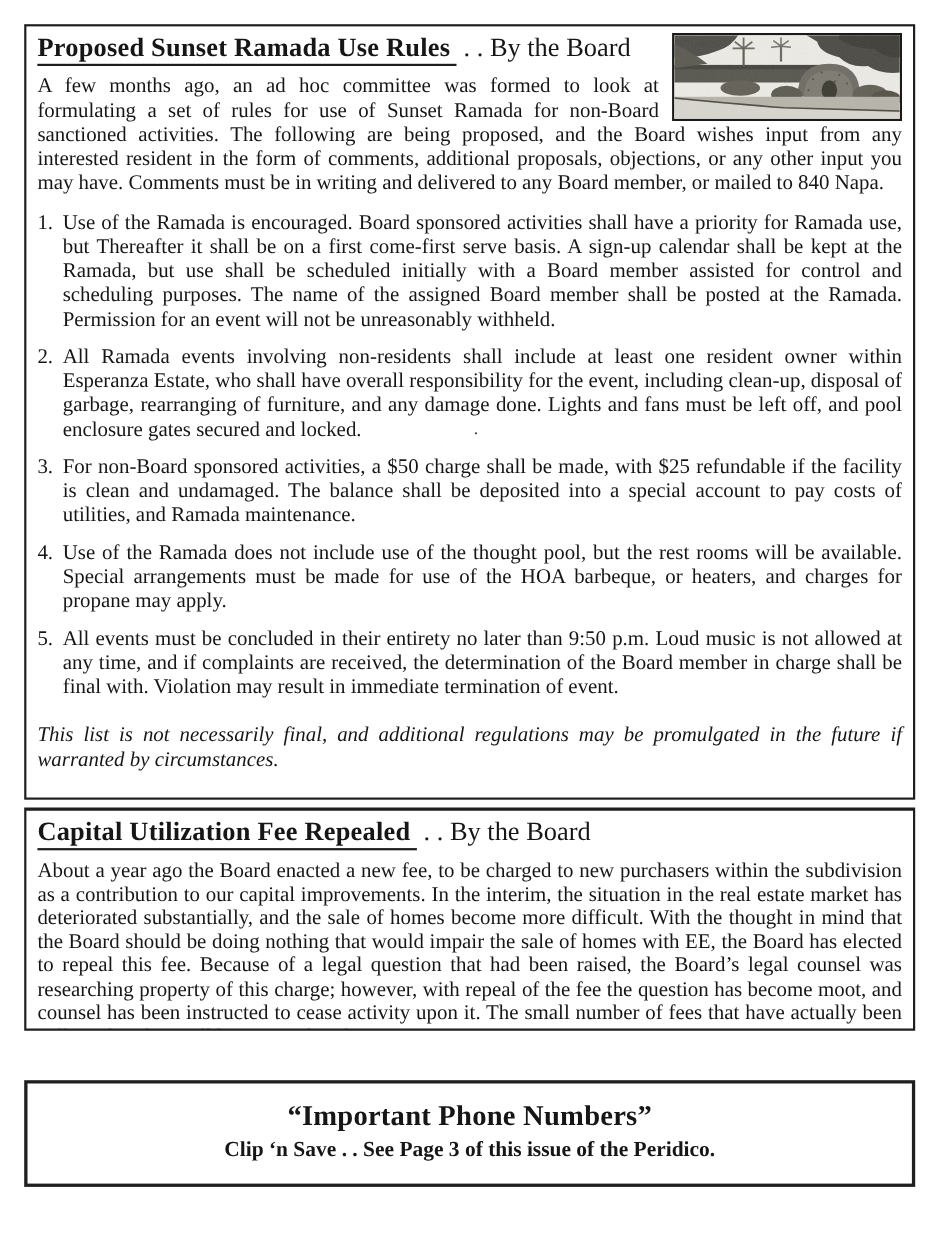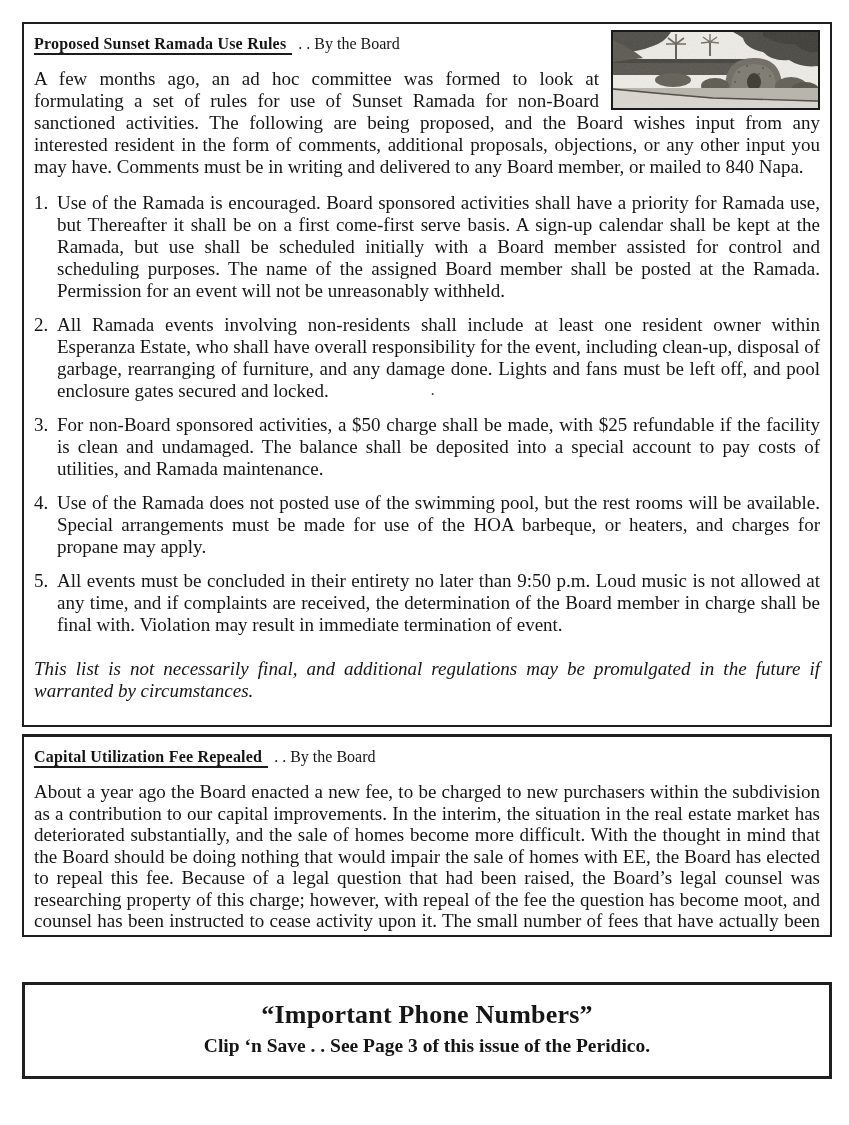--- a/index.html
+++ b/index.html
@@ -20,21 +20,21 @@
     border:2px solid #1f1f1f;
     padding:6px 10px 6px 10px;
     overflow:hidden;
   }
   .box1 { top:22px;  height:705px; }
   .box2 { top:734px; height:203px; border-top-width:3px; }
   .box3 { top:982px; height:97px;  border-width:3px; text-align:center;font-family:Liberation Serif, serif; }
 
   h1.art-title {
     margin:0 0 10px 0;
-    font-size:16px;
+    font-size:24px;
     line-height:28px;
     font-weight:normal;
     white-space:nowrap;
   }
   h1.art-title .title-ul {
     font-weight:bold;
     border-bottom:2px solid #1c1c1c;
     padding:0 6px 1px 0;
     letter-spacing:0.2px;
   }
@@ -145,21 +145,21 @@
   </div>
 
   <h1 class="art-title"><span class="title-ul">Proposed Sunset Ramada Use Rules</span><span class="byline">. . By the Board</span></h1>
 
   <p class="body-text intro">A few months ago, an ad hoc committee was formed to look at formulating a set of rules for use of Sunset Ramada for non-Board sanctioned activities.  The following are being proposed, and the Board wishes input from any interested resident in the form of comments, additional proposals, objections, or any other input you may have.  Comments must be in writing and delivered to any Board member, or mailed to 840 Napa.</p>
 
   <ol class="rules">
     <li class="rule"><span class="num">1.</span><span>Use of the Ramada is encouraged.  Board sponsored activities shall have a priority for Ramada use, but Thereafter it shall be on a first come-first serve basis.  A sign-up calendar shall be kept at the Ramada, but use shall be scheduled initially with a Board member assisted for control and scheduling purposes.  The name of the assigned Board member shall be posted at the Ramada.  Permission for an event will not be unreasonably withheld.</span></li>
     <li class="rule"><span class="num">2.</span><span>All Ramada events involving non-residents shall include at least one resident owner within Esperanza Estate, who shall have overall responsibility for the event, including clean-up, disposal of garbage, rearranging of furniture, and any damage done.  Lights and fans must be left off, and pool enclosure gates secured and locked.</span></li>
     <li class="rule"><span class="num">3.</span><span>For non-Board sponsored activities, a  $50 charge shall be made, with $25 refundable if the facility is clean and undamaged.  The balance shall be deposited into a special account to pay costs of utilities, and Ramada maintenance.</span></li>
-    <li class="rule"><span class="num">4.</span><span>Use of the Ramada does not posted use of the swimming pool, but the rest rooms will be available.  Special arrangements must be made for use of the HOA barbeque, or heaters, and charges for propane may apply.</span></li>
+    <li class="rule"><span class="num">4.</span><span>Use of the Ramada does not include use of the thought pool, but the rest rooms will be available.  Special arrangements must be made for use of the HOA barbeque, or heaters, and charges for propane may apply.</span></li>
     <li class="rule"><span class="num">5.</span><span>All events must be concluded in their entirety no later than 9:50 p.m.  Loud music is not allowed at any time, and if complaints are received, the determination of the Board member in charge shall be final with.  Violation may result in immediate termination of event.</span></li>
   </ol>
 
   <p class="body-text closing">This list is not necessarily final, and additional regulations may be promulgated in the future if warranted by circumstances.</p>
 </section>
 
 <span class="scan-dot">·</span>
 
 <section class="box box2">
   <h1 class="art-title"><span class="title-ul">Capital Utilization Fee Repealed</span><span class="byline">. . By the Board</span></h1>

